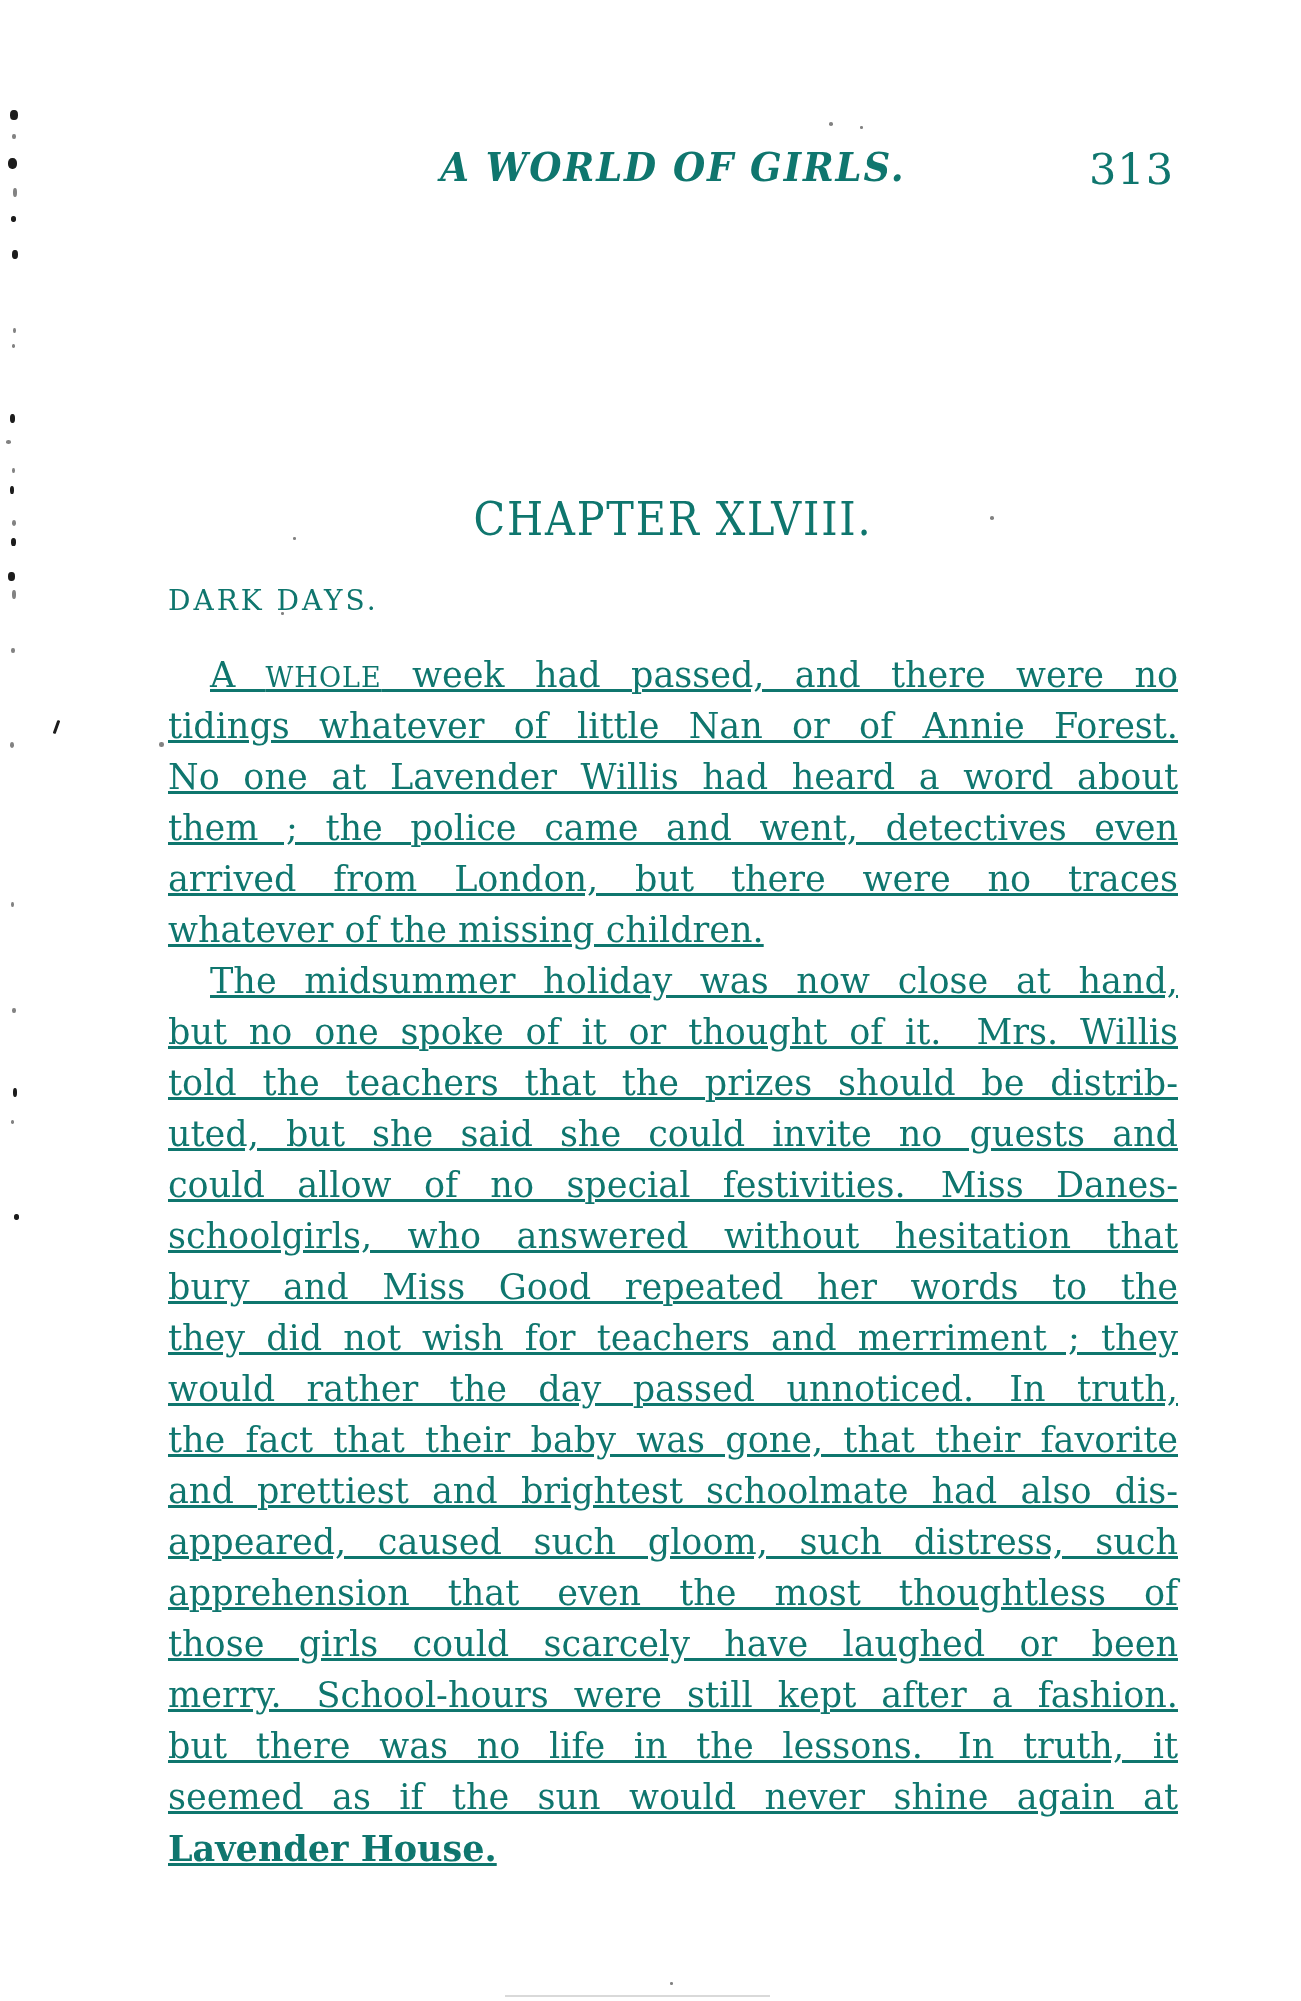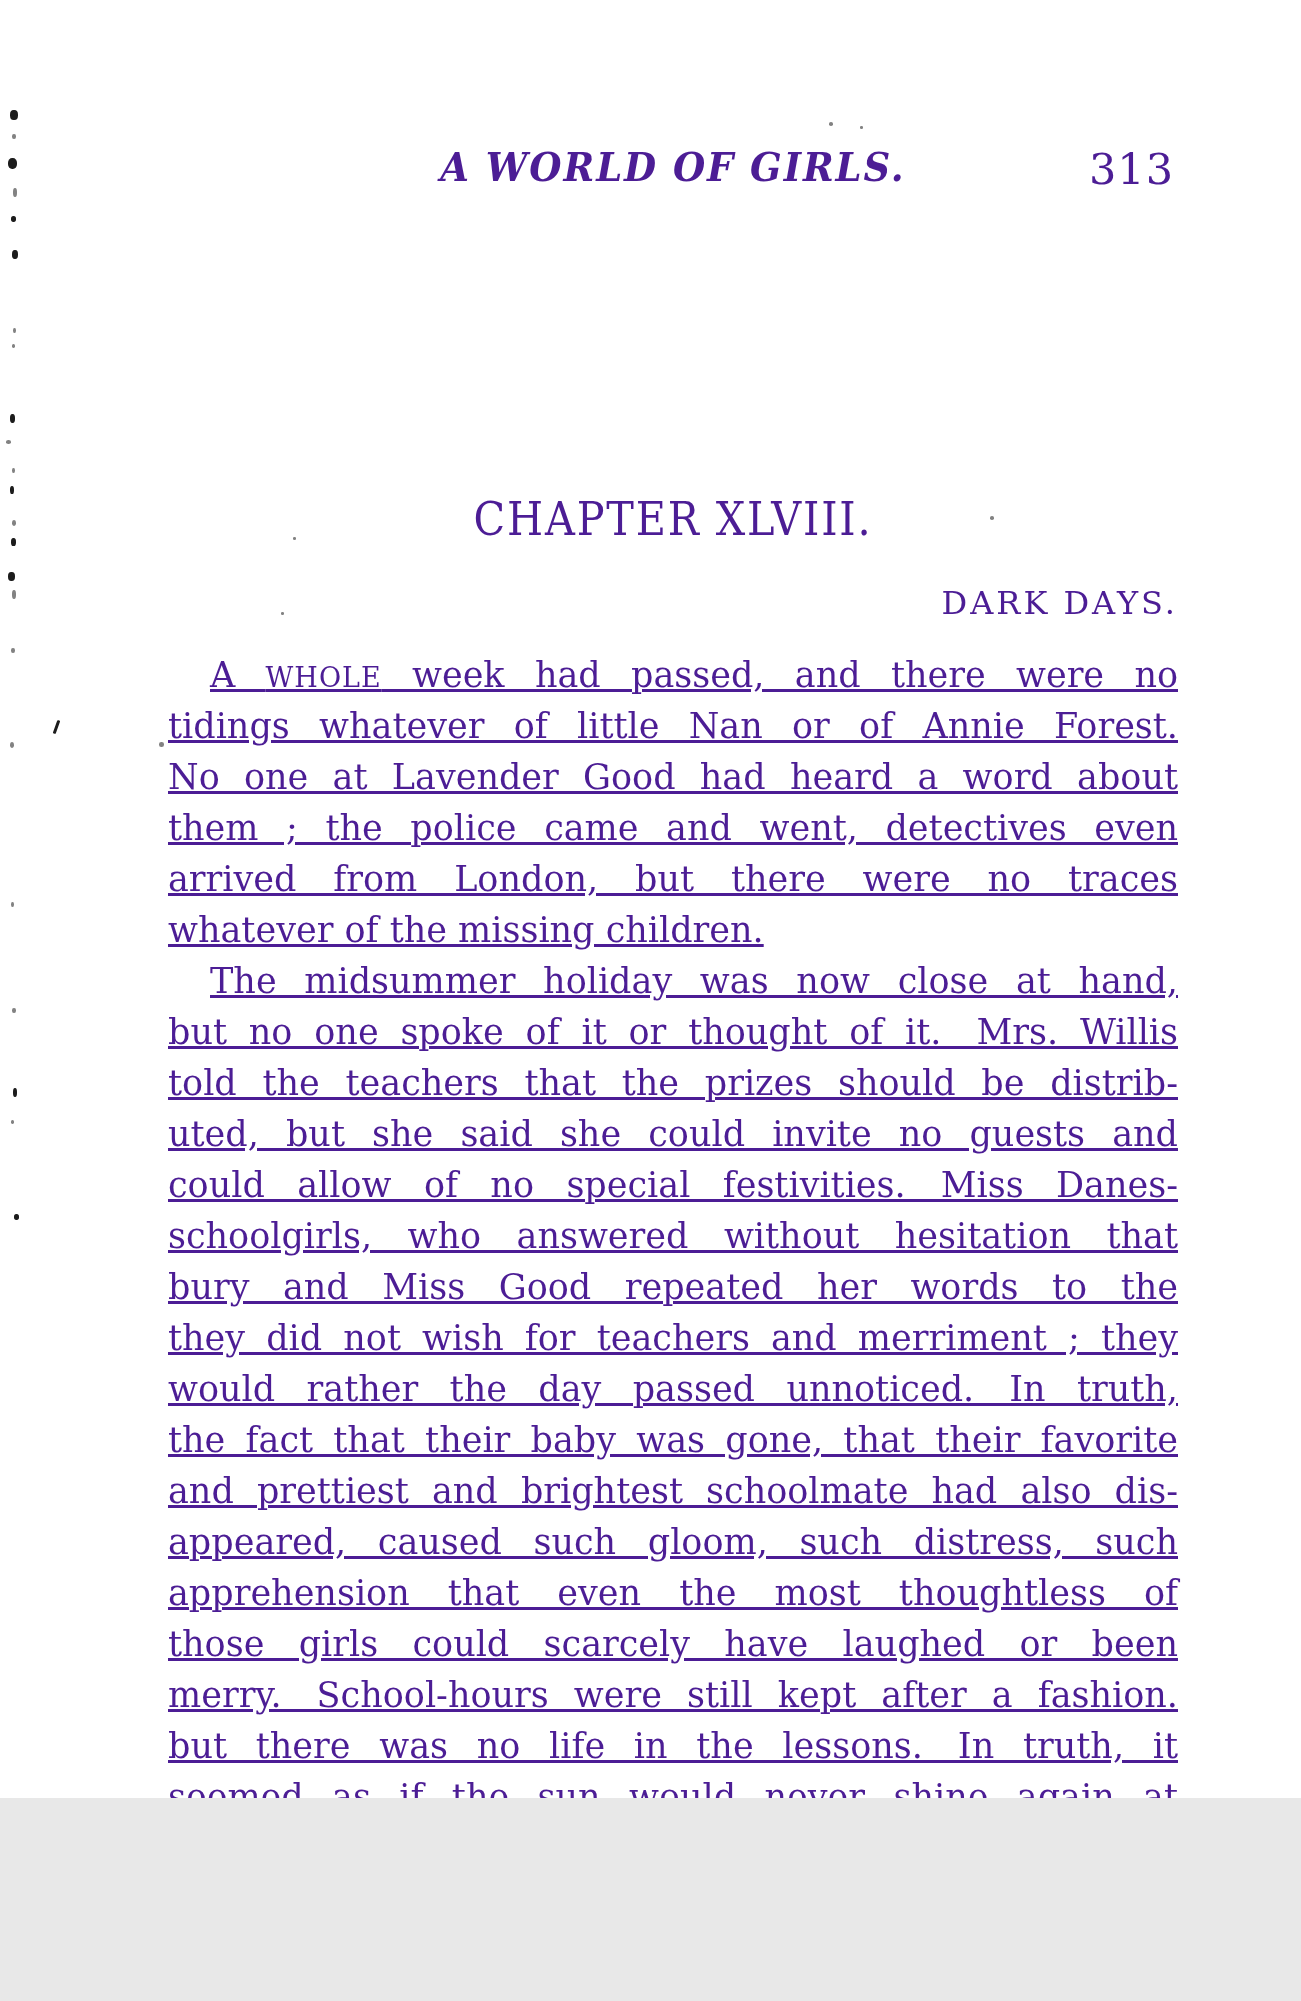--- a/index.html
+++ b/index.html
@@ -1,22 +1,22 @@
 <!DOCTYPE html>
 <html><head>
 <meta charset="utf-8">
 <style>
   html,body{margin:0;padding:0;background:#e8e8e8;}
   .page{
     position:relative;
-    width:1301px;height:1798px;
+    width:1301px;height:2001px;
     background:#ffffff;
     overflow:hidden;
     font-family:"DejaVu Serif", serif;
-    color:#4c1d95;
+    color:#0f766e;
   }
   
   .header-row{
     position:absolute;left:168px;top:144px;width:1010px;height:52px;
   }
   .running-title{
     position:absolute;left:0;right:0;text-align:center;
     font-style:italic;font-weight:700;
     font-size:39px;letter-spacing:2px;
     transform:scaleX(0.95);transform-origin:center;
@@ -28,21 +28,21 @@
   }
   
   .chapter-heading{
     position:absolute;left:168px;top:492px;width:1010px;
     text-align:center;font-size:46px;letter-spacing:2px;
     transform:scaleX(0.9);transform-origin:center;
     white-space:nowrap;
   }
   .chapter-subheading{
     position:absolute;left:168px;top:584px;width:1010px;
-    text-align:right;font-size:32px;letter-spacing:3px;
+    text-align:left;font-size:28px;letter-spacing:3px;
     white-space:nowrap;
   }
   
   .body-text{
     position:absolute;left:168px;top:650px;width:1010px;
     font-size:35px;
     text-decoration:underline;
   }
   .line{
     height:51px;line-height:51px;
@@ -72,21 +72,21 @@
     <div class="running-title">A WORLD OF GIRLS.</div>
     <div class="page-number">313</div>
   </div>
 
   <div class="chapter-heading">CHAPTER XLVIII.</div>
   <div class="chapter-subheading">DARK DAYS.</div>
 
   <div class="body-text">
     <div class="line indent"><span>A </span><span class="smallcaps">WHOLE</span><span> week had passed, and there were no</span></div>
     <div class="line">tidings whatever of little Nan or of Annie Forest.</div>
-    <div class="line">No one at Lavender Good had heard a word about</div>
+    <div class="line">No one at Lavender Willis had heard a word about</div>
     <div class="line">them ; the police came and went, detectives even</div>
     <div class="line">arrived from London, but there were no traces</div>
     <div class="line short">whatever of the missing children.</div>
     <div class="line indent">The midsummer holiday was now close at hand,</div>
     <div class="line">but no one spoke of it or thought of it. Mrs. Willis</div>
     <div class="line">told the teachers that the prizes should be distrib-</div>
     <div class="line">uted, but she said she could invite no guests and</div>
     <div class="line">could allow of no special festivities. Miss Danes-</div>
     <div class="line">schoolgirls, who answered without hesitation that</div>
     <div class="line">bury and Miss Good repeated her words to the</div>

